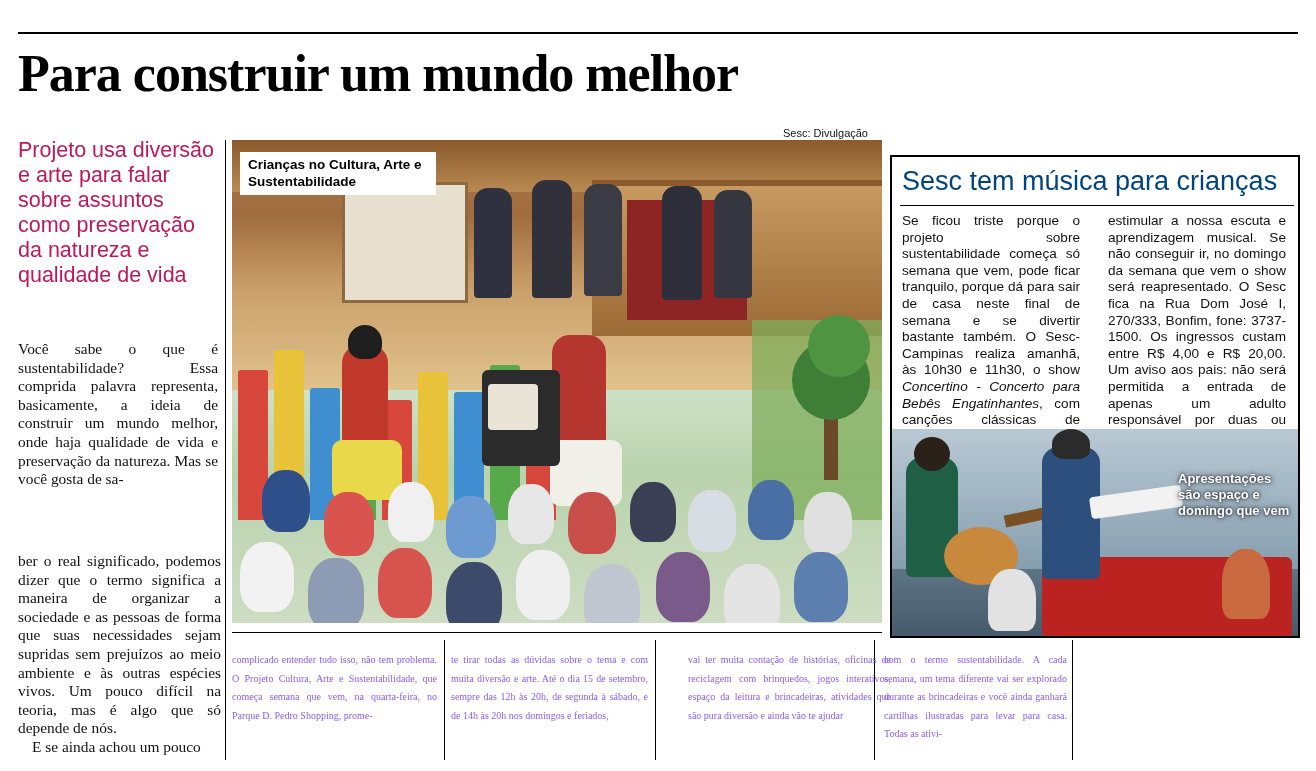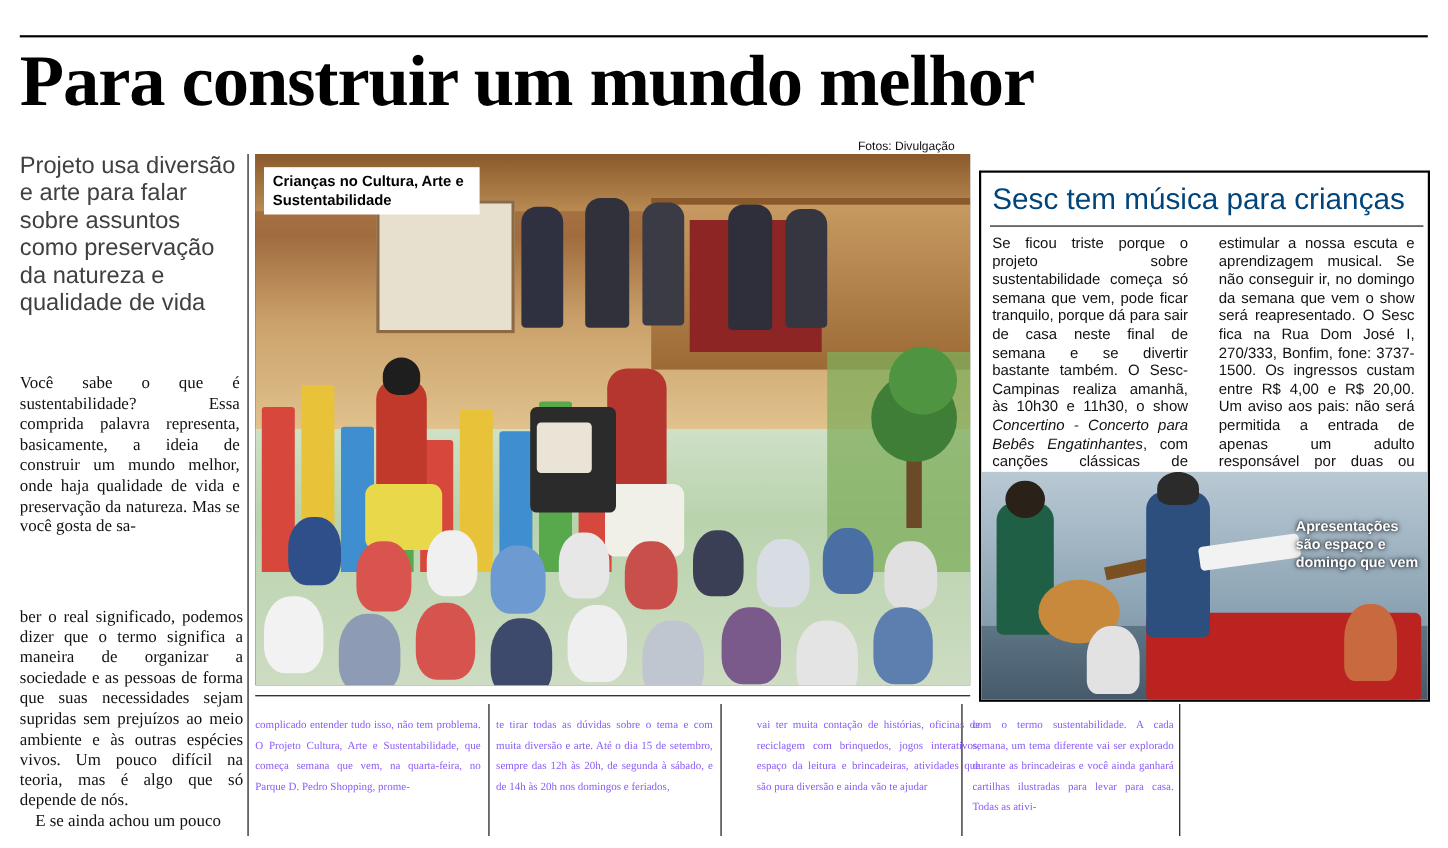--- a/index.html
+++ b/index.html
@@ -28,36 +28,36 @@
     height: 2px;
     background: #000;
   }
   .headline {
     position: absolute;
     left: 18px;
     top: 36px;
     width: 1282px;
     font-family: "Liberation Serif", serif;
     font-weight: bold;
-    font-size: 66px;
+    font-size: 52px;
     line-height: 76px;
     letter-spacing: -1px;
     color: #000;
     white-space: nowrap;
   }
   
   .lead {
     position: absolute;
     left: 18px;
     top: 138px;
     width: 200px;
     font-family: "Liberation Sans", sans-serif;
     font-size: 21.5px;
     line-height: 25px;
-    color: #404040;
+    color: #be185d;
     font-weight: 400;
   }
   .body-left {
     position: absolute;
     left: 18px;
     top: 340px;
     width: 200px;
     font-size: 15.4px;
     line-height: 18.6px;
     text-align: justify;
@@ -291,21 +291,21 @@
 
   <div class="headline">Para construir um mundo melhor</div>
 
   <div class="lead">Projeto usa diversão e arte para falar sobre assuntos como preservação da natureza e qualidade de vida</div>
   <div class="body-left">Você sabe o que é sustentabilidade? Essa comprida palavra representa, basicamente, a ideia de construir um mundo melhor, onde haja qualidade de vida e preservação da natureza. Mas se você gosta de sa-</div>
   <div class="body-left2">
     <p>ber o real significado, podemos dizer que o termo significa a maneira de organizar a sociedade e as pessoas de forma que suas necessidades sejam supridas sem prejuízos ao meio ambiente e às outras espécies vivos. Um pouco difícil na teoria, mas é algo que só depende de nós.</p>
     <p>E se ainda achou um pouco</p>
   </div>
 
-  <div class="photo-credit">Fotos: Divulgação</div>
+  <div class="photo-credit">Sesc: Divulgação</div>
 
   <div class="main-photo">
     <div class="mp-layer mp-wall"></div>
     <div class="mp-layer mp-shelfband"></div>
     <div class="mp-layer mp-shelf2"></div>
     <div class="mp-layer mp-window"></div>
     <div class="mp-layer mp-red-wall"></div>
     <div class="mp-layer mp-floor"></div>
     <div class="mp-layer mp-green-panel"></div>
 

